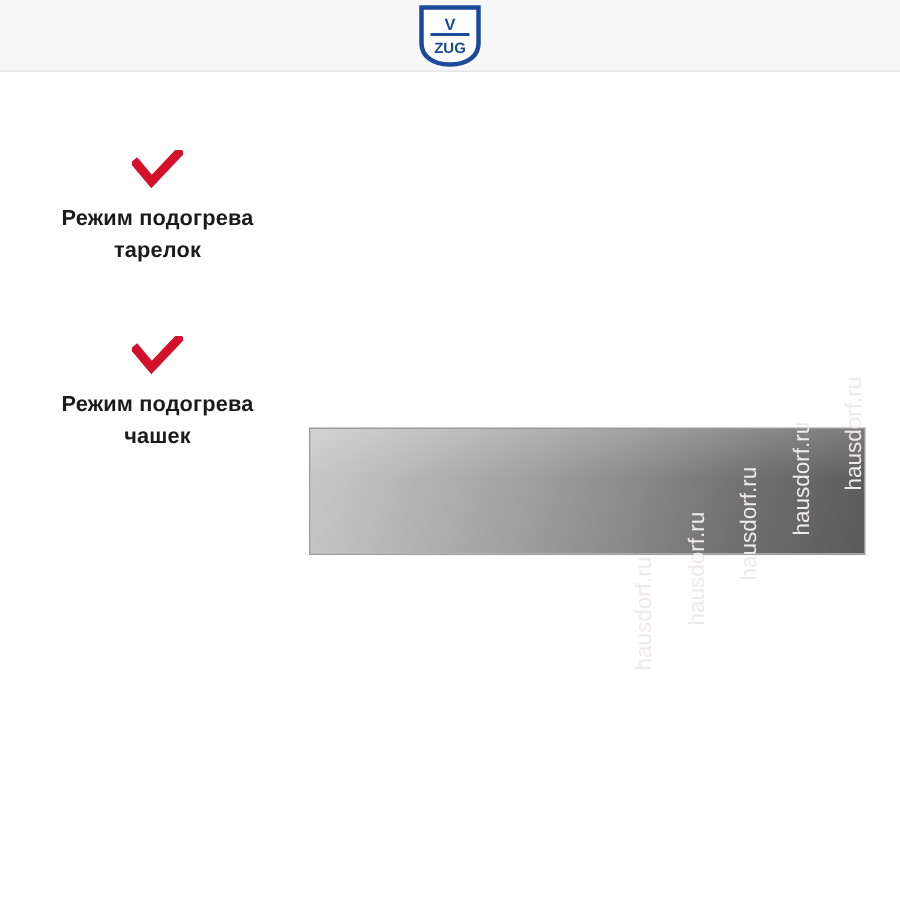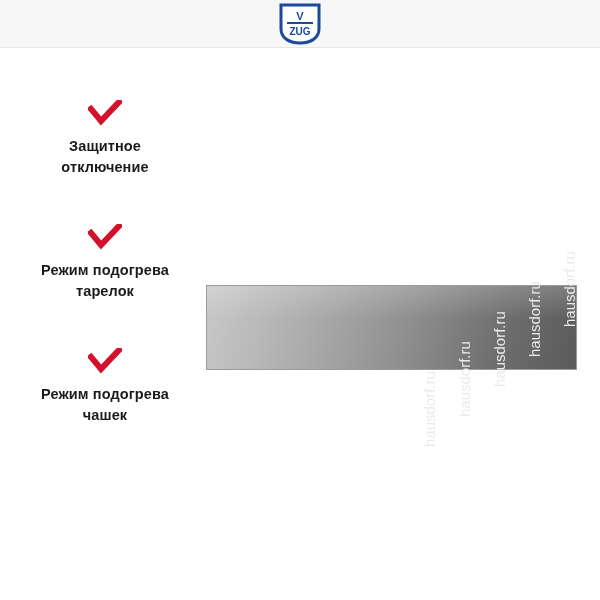--- a/index.html
+++ b/index.html
@@ -110,29 +110,20 @@
       <path d="M2 2 H40 V26 C40 34 33 40 21 40 C9 40 2 34 2 26 Z" fill="#ffffff" stroke="#1b4a9c" stroke-width="3"></path>
       <text x="21" y="17" font-family="Liberation Sans, sans-serif" font-size="11" font-weight="bold" fill="#1b4a9c" text-anchor="middle">V</text>
       <rect x="8" y="19" width="26" height="2" fill="#1b4a9c"></rect>
       <text x="21" y="32" font-family="Liberation Sans, sans-serif" font-size="10" font-weight="bold" fill="#1b4a9c" text-anchor="middle">ZUG</text>
     </svg>
   </div>
 </div>
 
 <div class="features">
 
-  <div class="feature">
-    <span class="check">
-      <svg width="34" height="26" viewBox="0 0 34 26" xmlns="http://www.w3.org/2000/svg">
-        <path d="M3 9 L13 21 L31 2" fill="none" stroke="#d3112b" stroke-width="6" stroke-linecap="square" stroke-linejoin="miter"></path>
-      </svg>
-    </span>
-    <span class="feature-label">Защитное
-отключение</span>
-  </div>
 
   <div class="feature">
     <span class="check">
       <svg width="34" height="26" viewBox="0 0 34 26" xmlns="http://www.w3.org/2000/svg">
         <path d="M3 9 L13 21 L31 2" fill="none" stroke="#d3112b" stroke-width="6" stroke-linecap="square" stroke-linejoin="miter"></path>
       </svg>
     </span>
     <span class="feature-label">Режим подогрева
 тарелок</span>
   </div>

